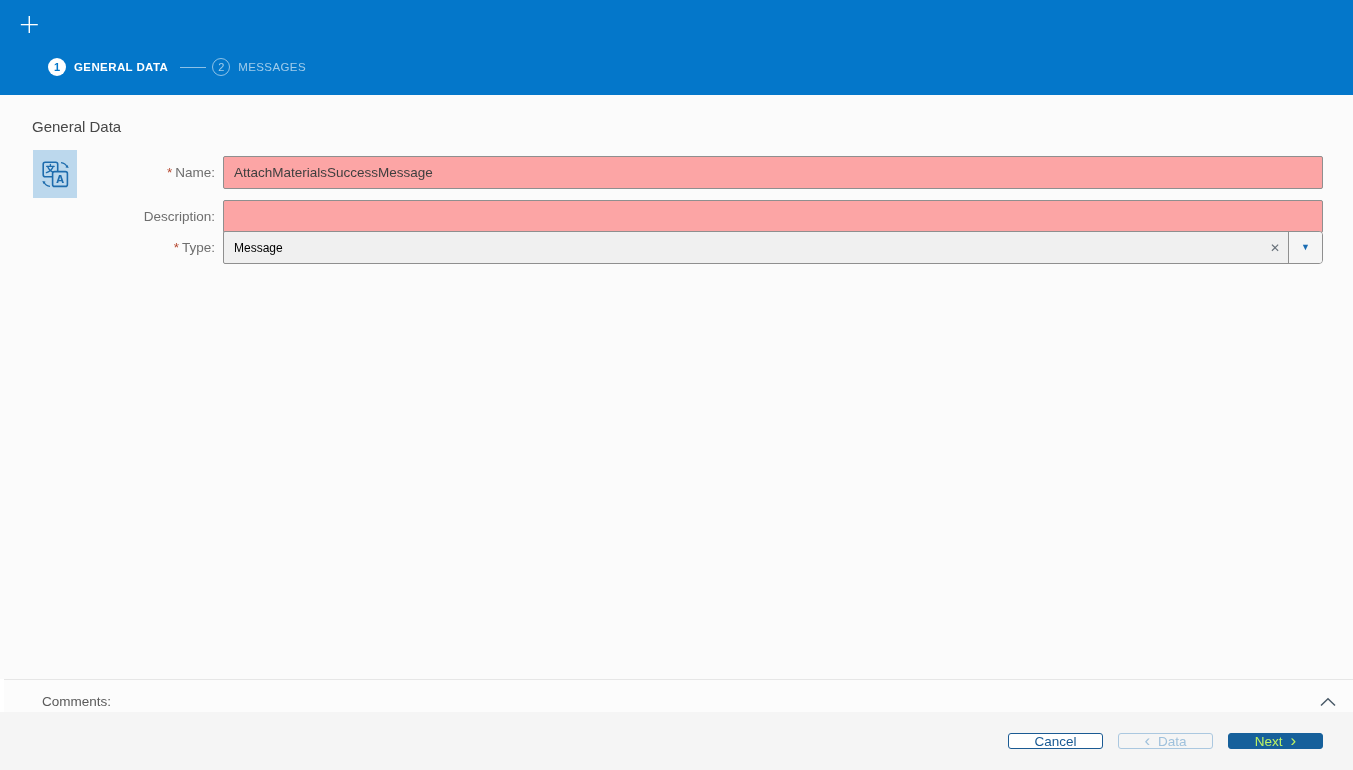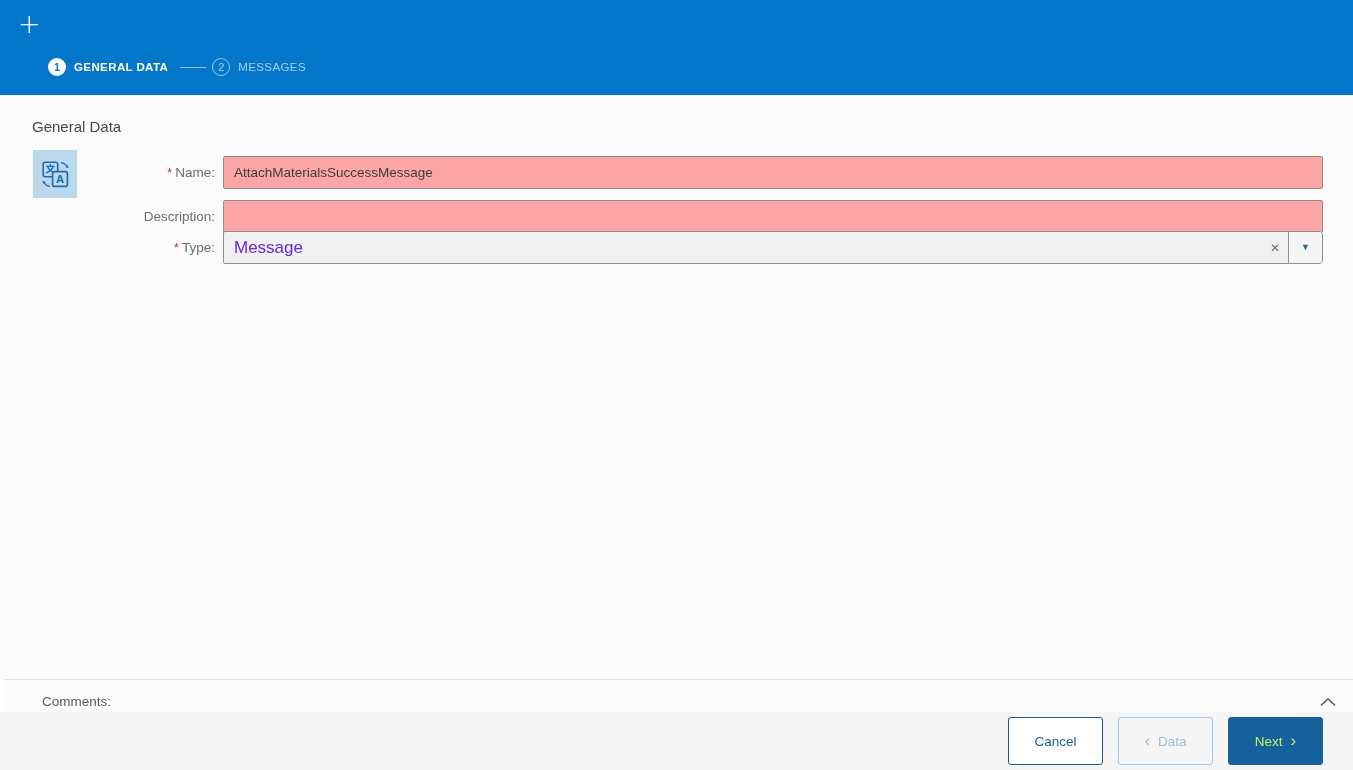--- a/index.html
+++ b/index.html
@@ -88,21 +88,21 @@
   }
 
   
   .combo {
     flex: 1; height: 33px; display: flex; align-items: stretch;
     border: 1px solid #8f8f8f; border-radius: 2px 4px 4px 2px;
     background: #f0f0f0; overflow: hidden;
   }
   .combo-input {
     flex: 1; border: none; background: transparent;
-    padding: 0 30px 0 10px; font-size: 17px; color: #6d28d9;
+    padding: 0 30px 0 10px; font-size: 12px; color: #000000;
     font-family: "Liberation Sans", "DejaVu Sans", sans-serif;
     outline: none; min-width: 0;
   }
   .combo-clear {
     width: 26px; display: flex; align-items: center; justify-content: center;
     color: #68717a; font-size: 12px; cursor: pointer; background: transparent;
     border: none;
   }
   .combo-arrow-btn {
     width: 34px; border: none; border-left: 1px solid #8f8f8f;
@@ -126,21 +126,21 @@
   }
 
   
   .footer {
     position: absolute; top: 712px; left: 0; right: 0; height: 58px;
     background: #f5f5f5;
     display: flex; align-items: center; justify-content: flex-end;
     padding-right: 30px; gap: 15px;
   }
   .btn {
-    min-width: 95px; height: 48px; border-radius: 3px;
+    min-width: 95px; height: 16px; border-radius: 3px;
     font-size: 13.5px; font-family: "Liberation Sans", "DejaVu Sans", sans-serif;
     display: inline-flex; align-items: center; justify-content: center; gap: 8px;
     cursor: pointer;
   }
   .btn-cancel { background: #ffffff; border: 1px solid #1a5a93; color: #1a5a93; }
   .btn-back {
     background: transparent; border: 1px solid #abc8e0; color: #9fc1dc;
     cursor: default;
   }
   .btn-next { background: #16609b; border: 1px solid #16609b; color: #bef264; }

